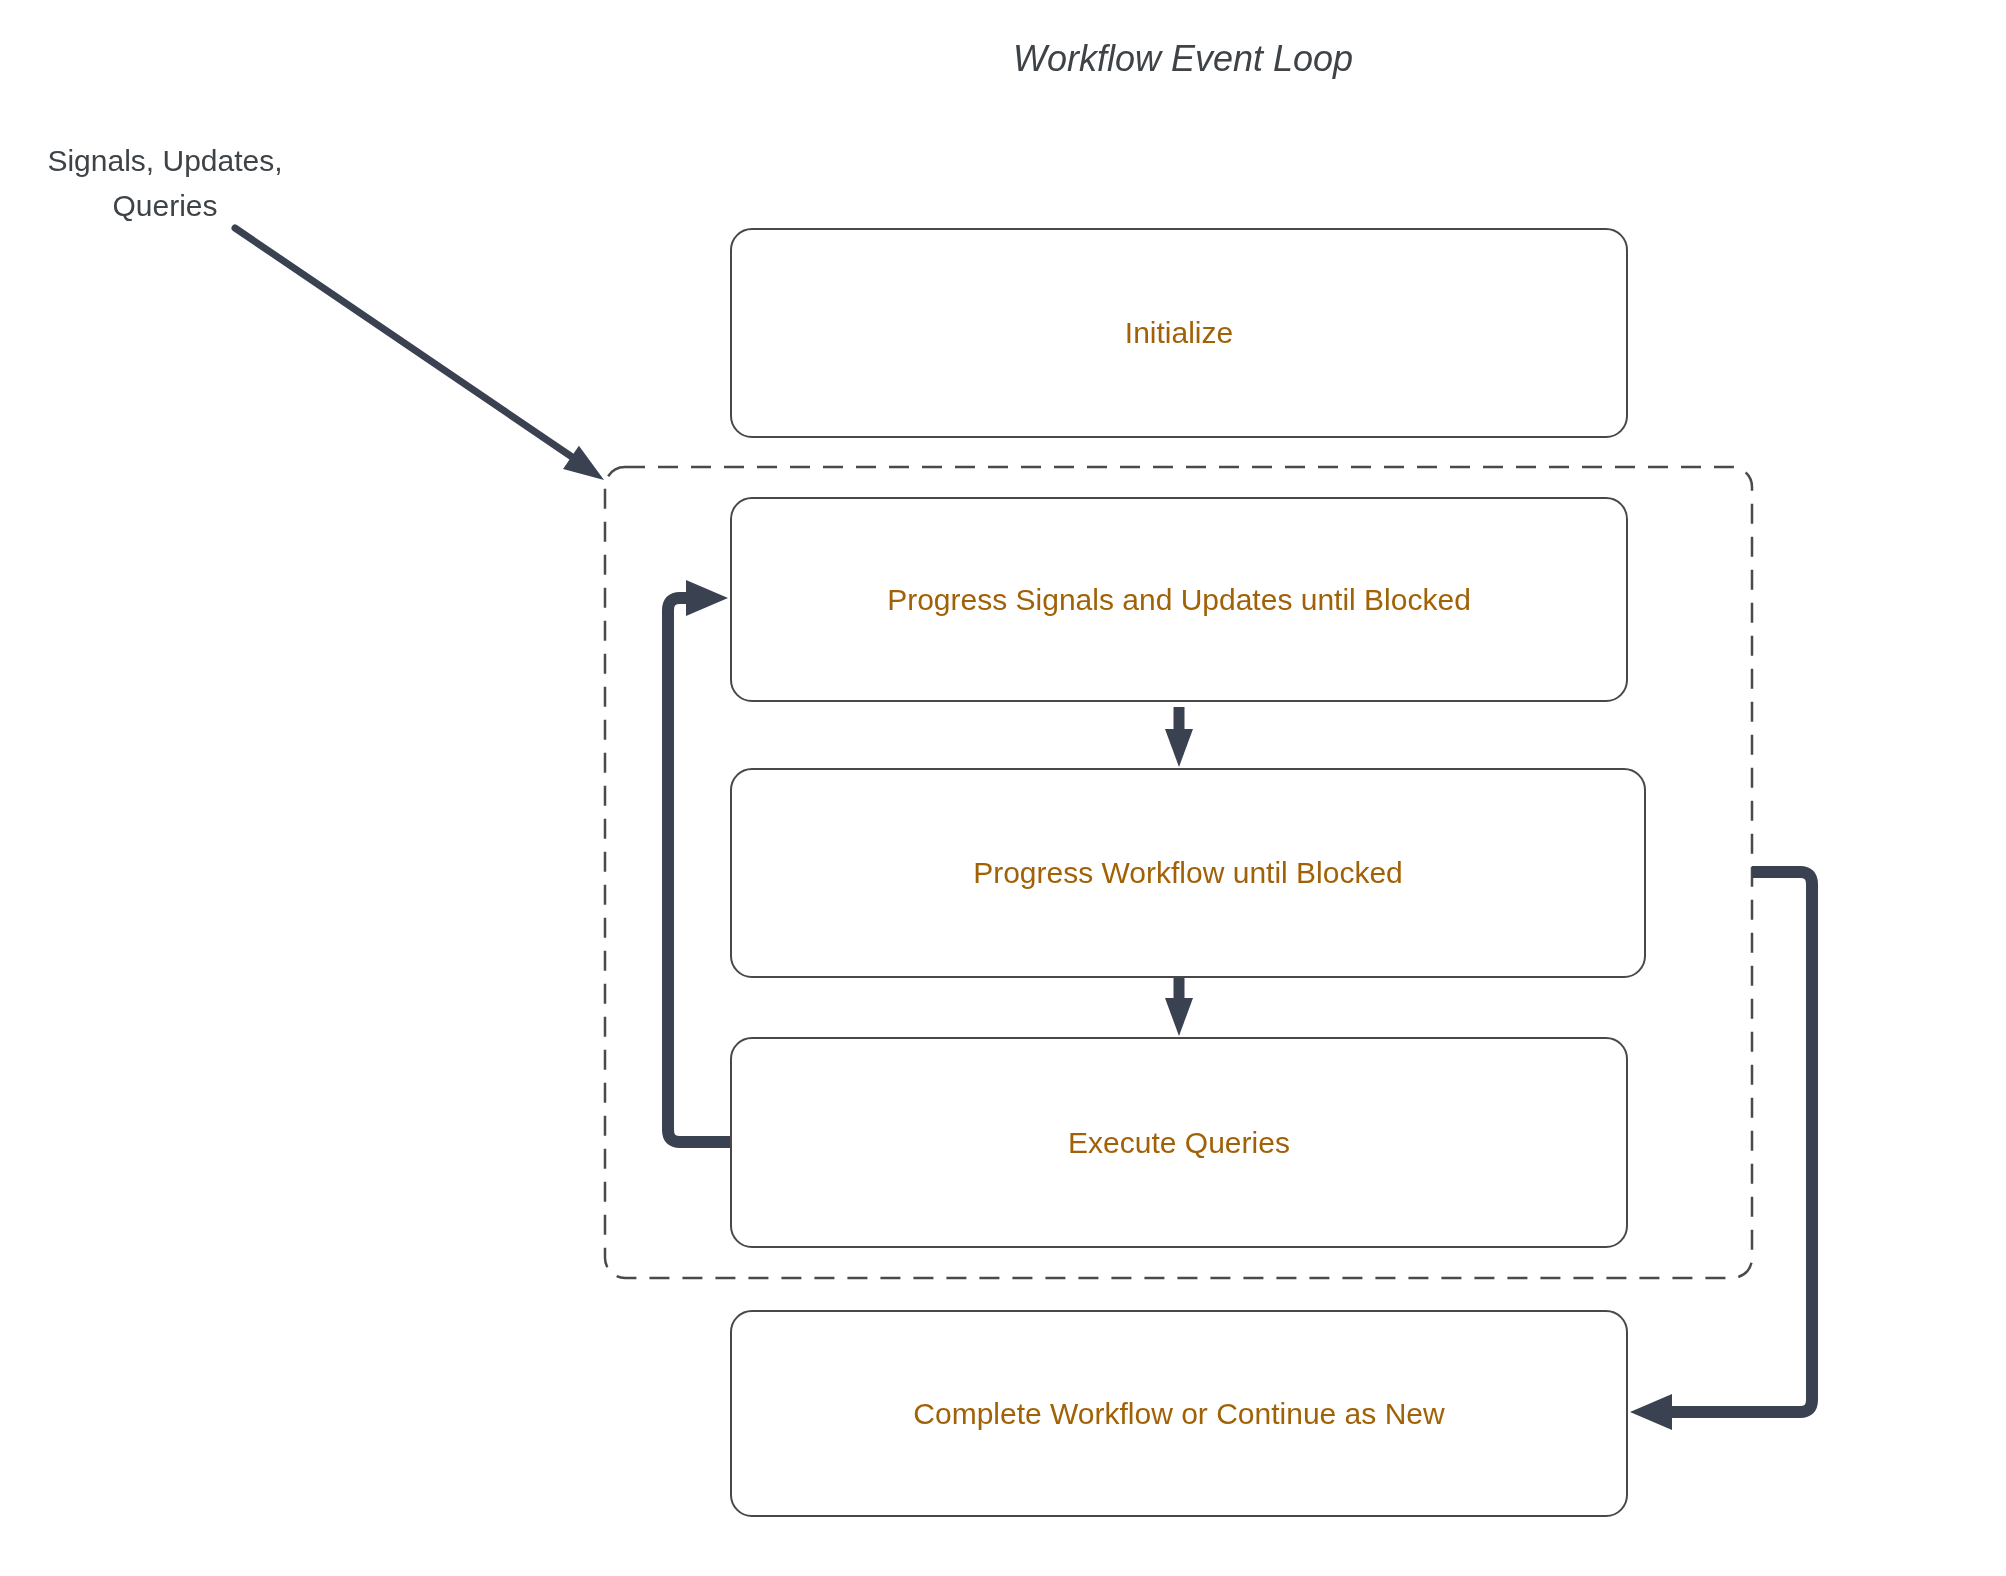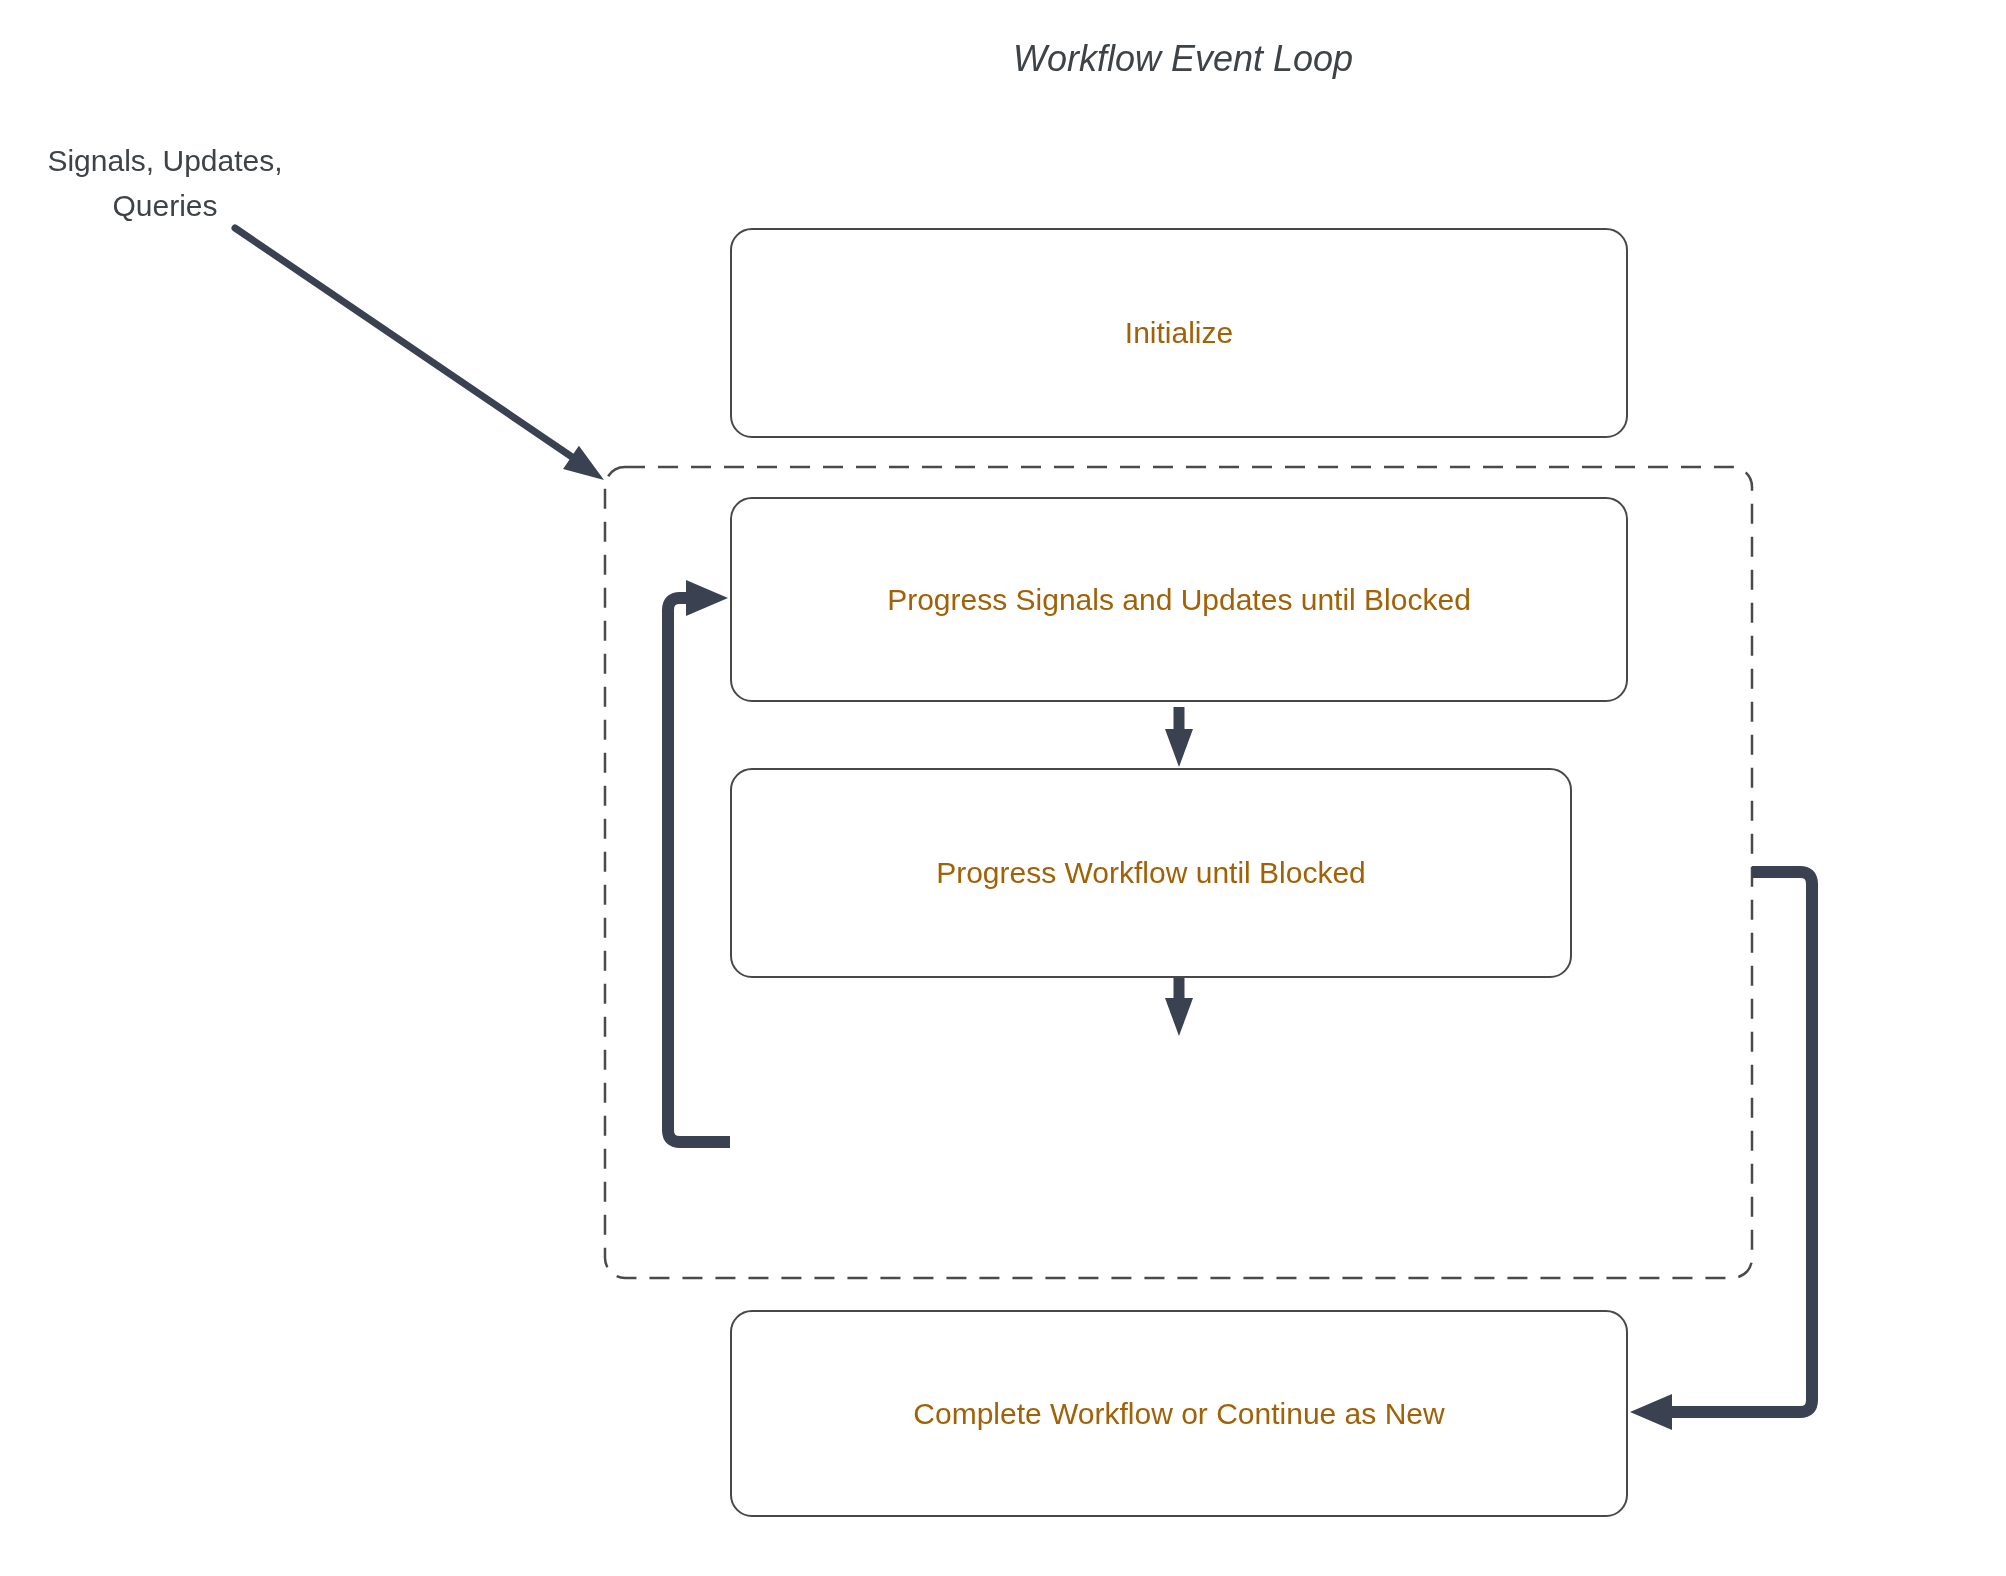--- a/index.html
+++ b/index.html
@@ -31,21 +31,21 @@
     display: flex;
     align-items: center;
     justify-content: center;
     text-align: center;
     font-size: 30px;
     color: #a16207;
     padding: 0 30px;
   }
   #node-initialize        { left: 730px; top: 228px;  width: 898px; height: 210px; }
   #node-progress-signals  { left: 730px; top: 497px;  width: 898px; height: 205px; }
-  #node-progress-workflow { left: 730px; top: 768px;  width: 842px; height: 210px; }
+  #node-progress-workflow { left: 730px; top: 768px;  width: 916px; height: 210px; }
   #node-execute-queries   { left: 730px; top: 1037px; width: 898px; height: 211px; }
   #node-complete-workflow { left: 730px; top: 1310px; width: 898px; height: 207px; }
   #page-title {
     position: absolute;
     left: 783px;
     top: 38px;
     width: 800px;
     text-align: center;
     font-size: 36px;
     font-style: italic;
@@ -110,18 +110,21 @@
   </div>
 
   <div id="node-progress-signals" class="node">
     <span>Progress Signals and Updates until Blocked</span>
   </div>
 
   <div id="node-progress-workflow" class="node">
     <span>Progress Workflow until Blocked</span>
   </div>
 
+  <div id="node-execute-queries" class="node">
+    <span>Execute Queries</span>
+  </div>
 
   <div id="node-complete-workflow" class="node">
     <span>Complete Workflow or Continue as New</span>
   </div>
 
 </div>
 
 </body></html>

